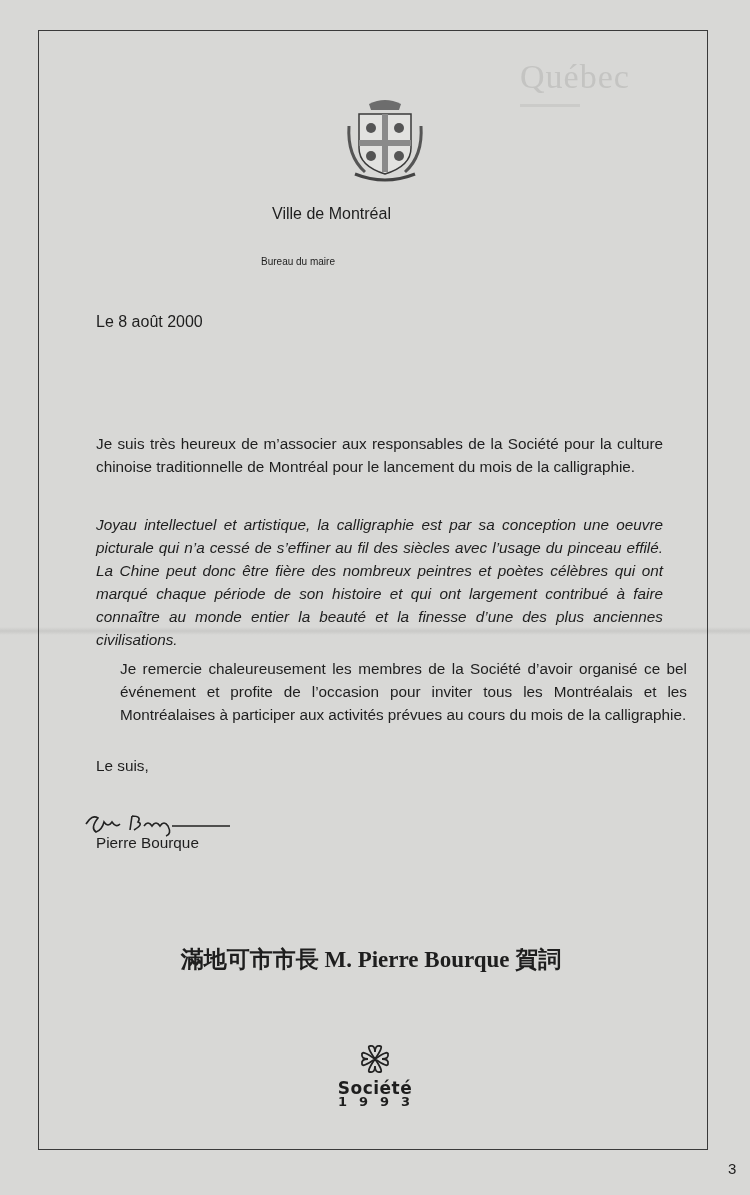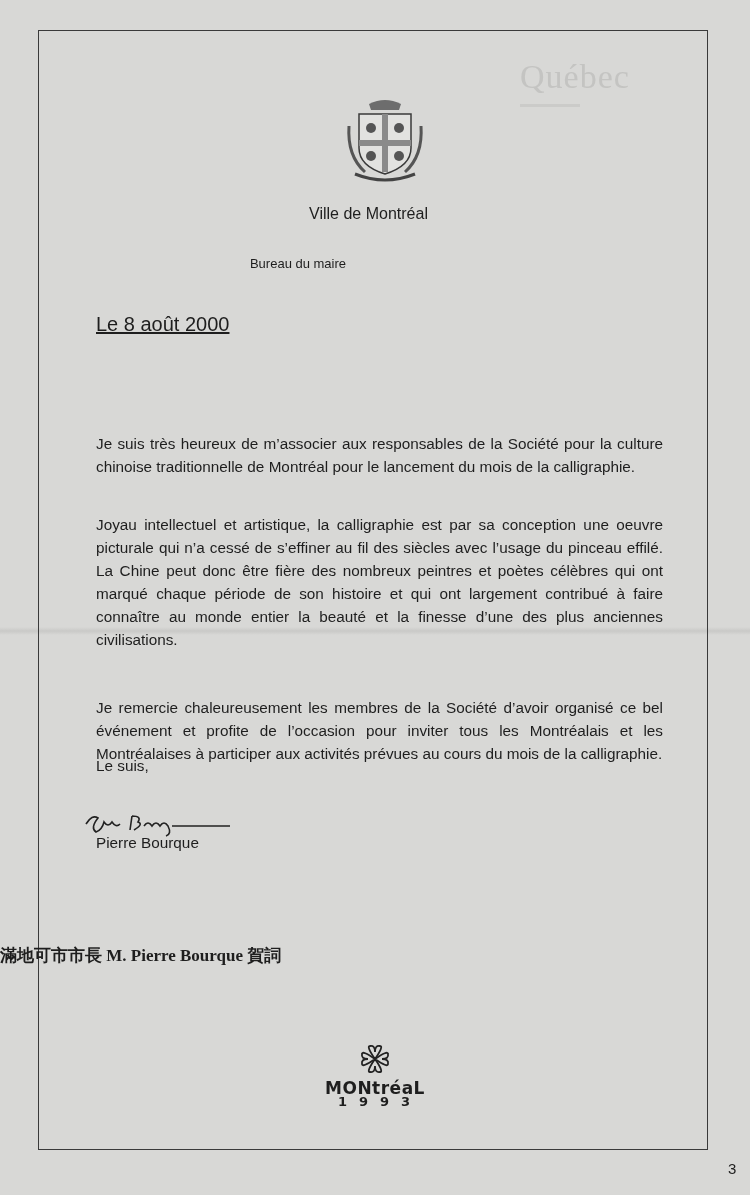--- a/index.html
+++ b/index.html
@@ -13,38 +13,38 @@
     position:absolute; left:38px; top:30px; width:670px; height:1120px;
     border:1.5px solid #3a3a3a; box-sizing:border-box;
   }
   .ghost { position:absolute; color:#c4c4c2; pointer-events:none; }
   .ghost-quebec { left:520px; top:58px; font-size:34px; font-family:"Liberation Serif", serif; letter-spacing:1px; }
   .ghost-line { position:absolute; height:3px; background:#cbcbc9; }
   .ghost-fold { position:absolute; left:0; top:627px; width:750px; height:8px; background:linear-gradient(#d8d8d6,#c9c9c7,#d8d8d6); }
   .ghost-text { position:absolute; color:#c6c6c4; font-family:"Liberation Serif", serif; font-size:14px; }
 
   .crest { position:absolute; left:345px; top:96px; width:80px; height:90px; }
-  .org-name { position:absolute; left:0; width:663px; top:205px; text-align:center; font-size:16px;padding-left:37px; }
-  .dept { position:absolute; left:0; width:596px; top:256px; text-align:center; font-size:13px; }
-  .date { position:absolute; left:96px; top:313px; font-size:20px;text-decoration:underline; }
+  .org-name { position:absolute; left:0; width:663px; top:205px; text-align:center; font-size:16px; }
+  .dept { position:absolute; left:0; width:596px; top:256px; text-align:center; font-size:10px; }
+  .date { position:absolute; left:96px; top:313px; font-size:16px; }
 
   .para {
     position:absolute; left:96px; width:567px; font-size:15.3px; line-height:23px;
     text-align:justify; text-align-last:left;
   }
   .p1 { top:432px; }
-  .p2 { top:513px; }
-  .p3 { top:696px; }
+  .p2 { top:513px;font-style:italic; }
+  .p3 { top:657px;margin-left:24px; }
   .closing { position:absolute; left:96px; top:757px; font-size:15.3px; }
   .signature { position:absolute; left:82px; top:810px; width:150px; height:28px; }
   .signer { position:absolute; left:96px; top:834px; font-size:15.3px; }
 
   .cn-caption {
-    position:absolute; left:0; width:742px; top:944px; text-align:left;
-    font-family:"Liberation Serif", "DejaVu Serif", serif; font-weight:bold; font-size:17px;
+    position:absolute; left:0; width:742px; top:944px; text-align:center;
+    font-family:"Liberation Serif", "DejaVu Serif", serif; font-weight:bold; font-size:23px;
   }
   .logo-mark { position:absolute; left:358px; top:1044px; width:34px; height:30px; }
   .logo-word {
     position:absolute; left:300px; width:150px; top:1078px; text-align:center;
     font-family:"DejaVu Sans", sans-serif; font-weight:bold; font-size:17px; letter-spacing:0.5px;
   }
   .logo-year {
     position:absolute; left:300px; width:150px; top:1094px; text-align:center;
     font-family:"DejaVu Sans", sans-serif; font-weight:bold; font-size:13px; letter-spacing:12px; padding-left:10px; box-sizing:border-box;
   }
@@ -95,16 +95,16 @@
 <div class="cn-caption">滿地可市市長 M. Pierre Bourque 賀詞</div>
 
 <svg class="logo-mark" viewBox="0 0 34 30">
   <g fill="none" stroke="#222" stroke-width="1.8">
     <path d="M17 15 Q8 2 12 2 Q17 1 17 8 Q17 1 22 2 Q26 2 17 15"></path>
     <path d="M17 15 Q8 28 12 28 Q17 29 17 22 Q17 29 22 28 Q26 28 17 15"></path>
     <path d="M17 15 Q4 6 4 10 Q3 15 10 15 Q3 15 4 20 Q4 24 17 15"></path>
     <path d="M17 15 Q30 6 30 10 Q31 15 24 15 Q31 15 30 20 Q30 24 17 15"></path>
   </g>
 </svg>
-<div class="logo-word">MONtréaL</div>
+<div class="logo-word">Société</div>
 <div class="logo-year">1993</div>
 
 <div class="page-number">3</div>
 
 </body></html>

